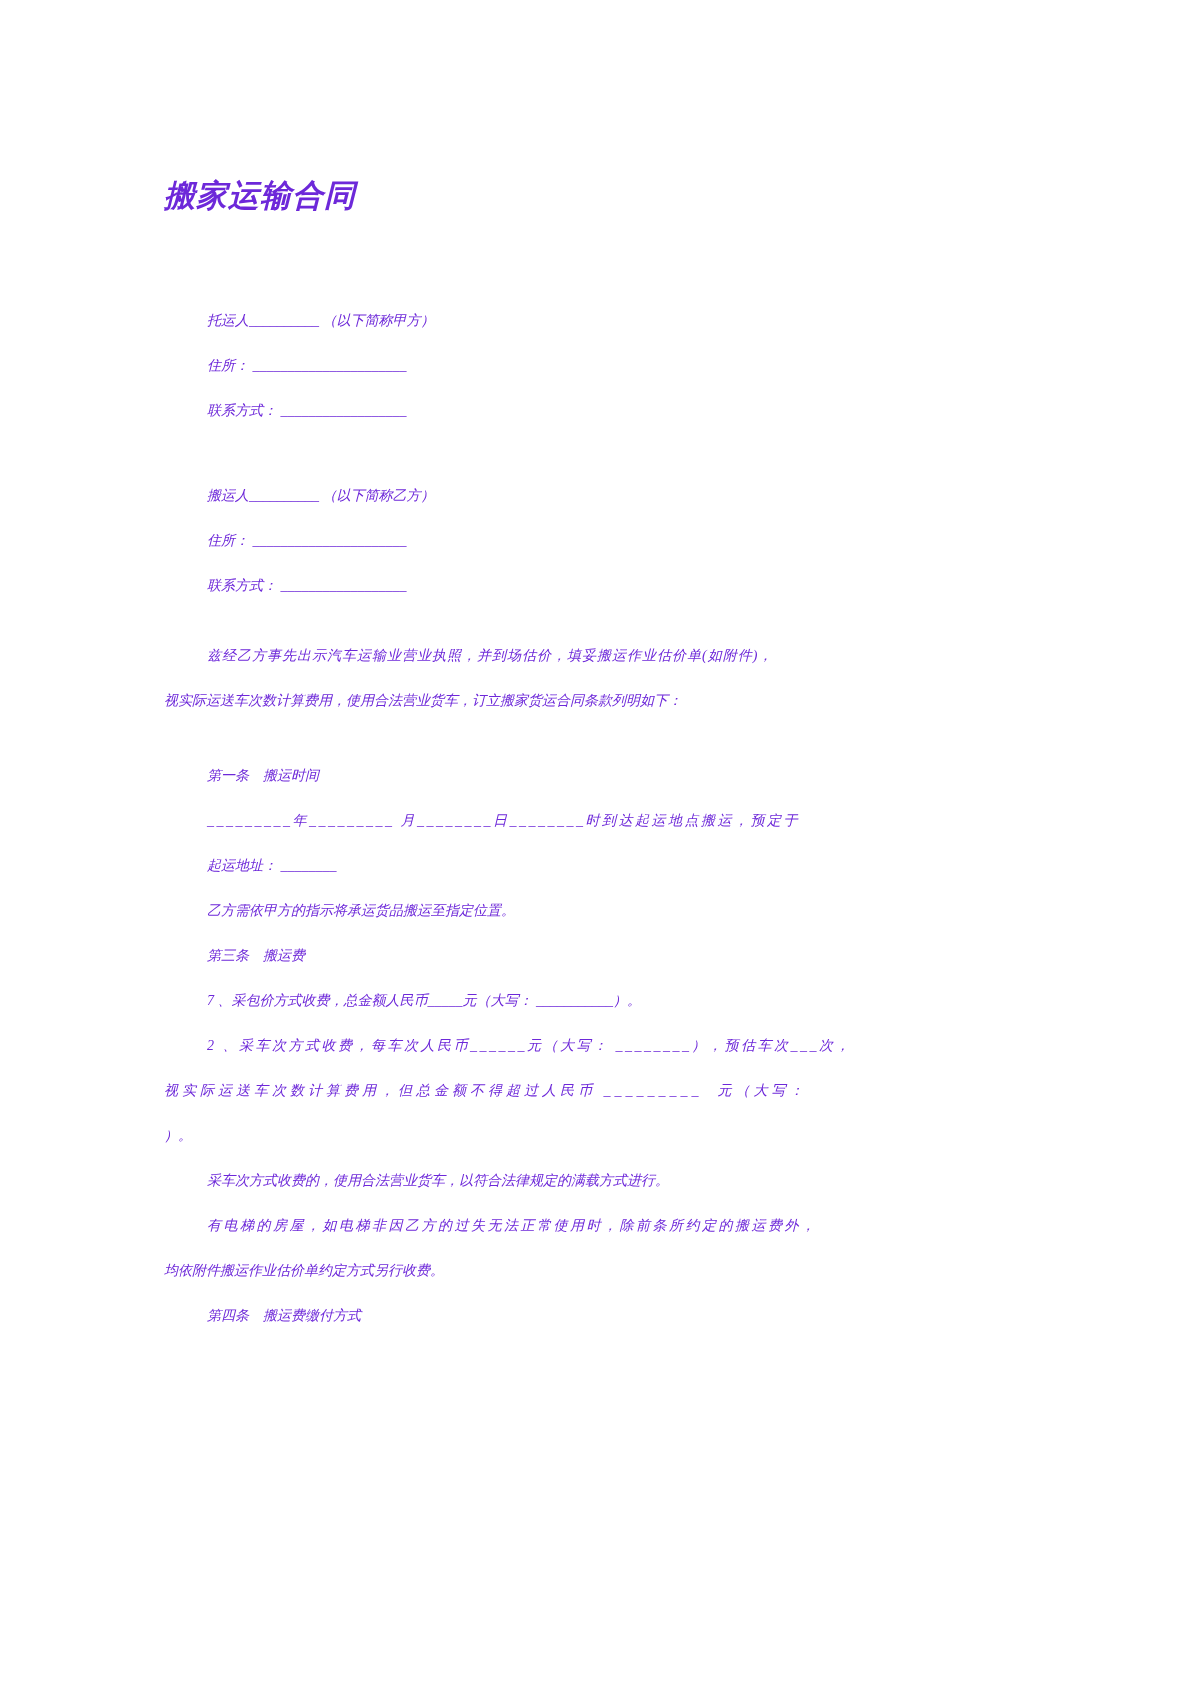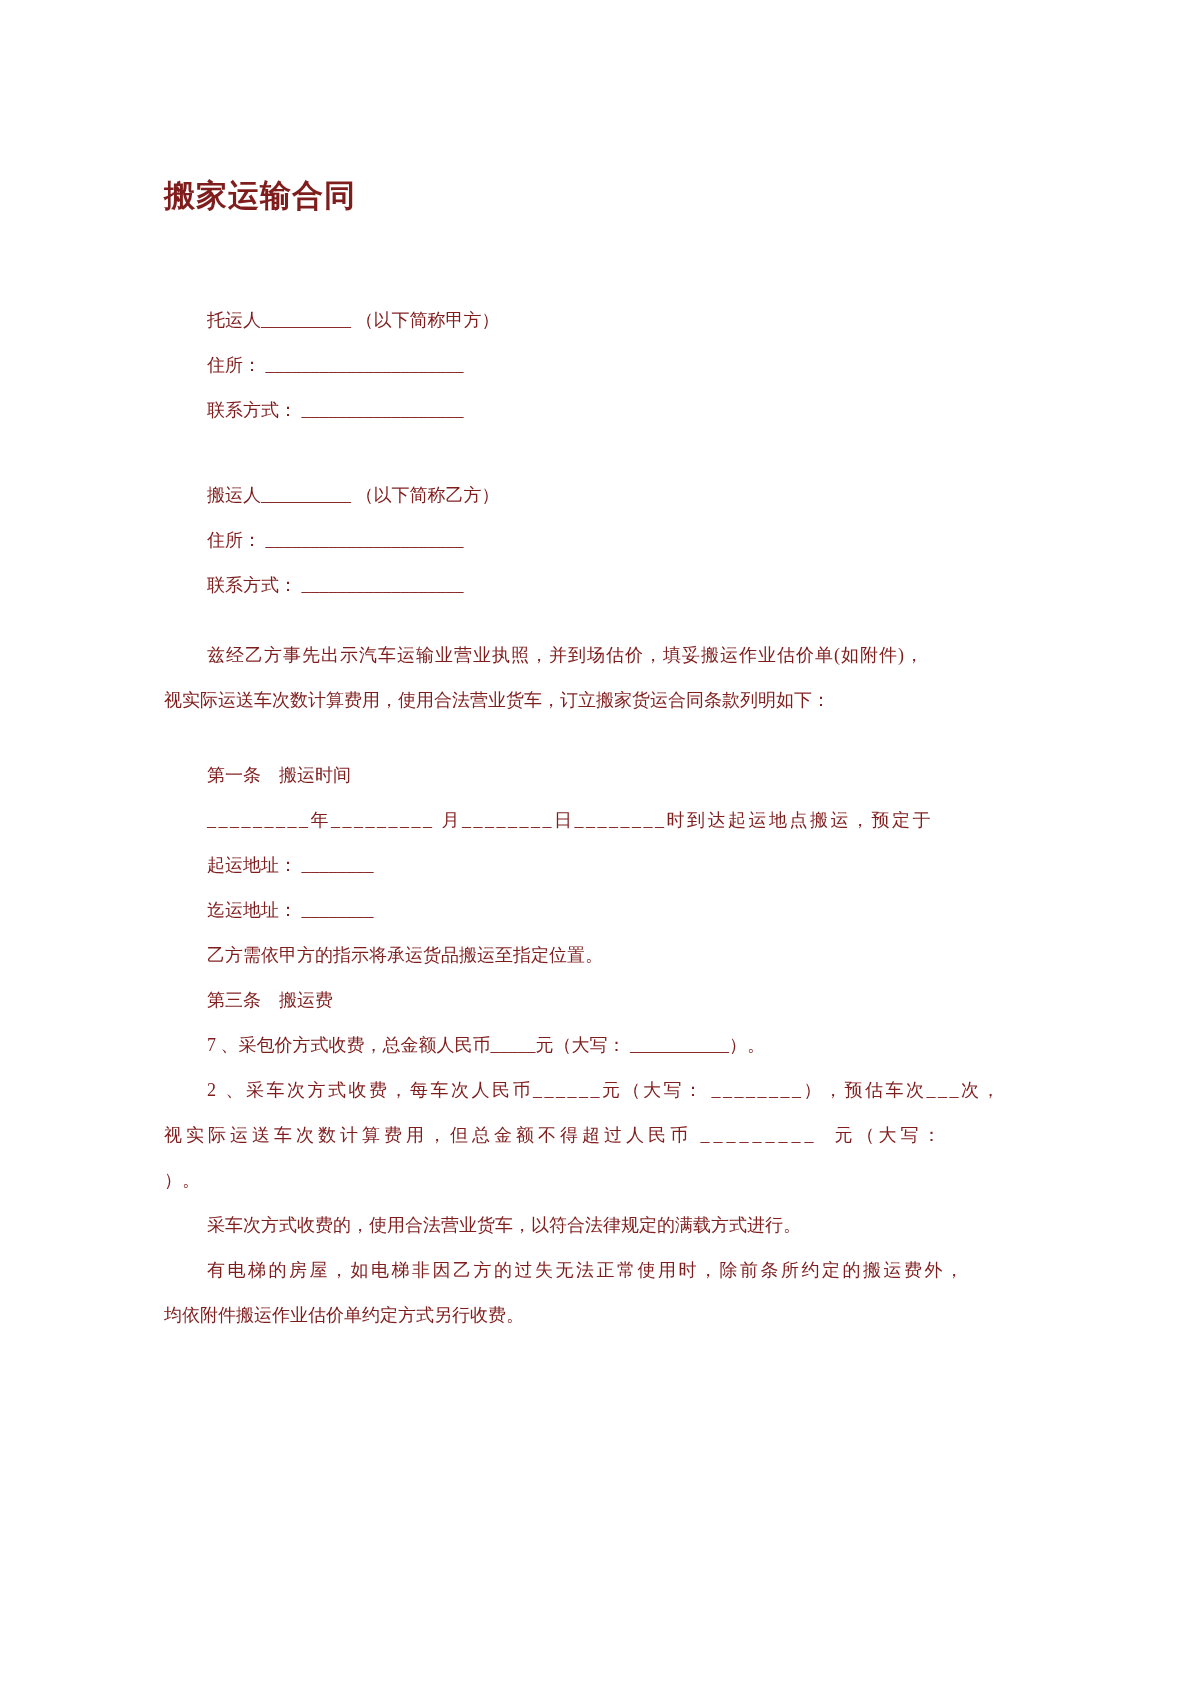--- a/index.html
+++ b/index.html
@@ -1,37 +1,38 @@
 <!DOCTYPE html>
 <html><head>
 <meta charset="utf-8">
 <style>
   html, body { margin: 0; padding: 0; background: #ffffff; }
   .page {
     position: relative;
     width: 1190px;
     height: 1683px;
     background: #ffffff;
-    color: #7f1d1d;
+    color: #6d28d9;
     font-family: "Liberation Serif", "DejaVu Serif", serif;
     overflow: hidden;
     margin: 0 auto;
+    font-style: italic;
   }
   .content { padding: 0 164px; }
   .doc-title {
     margin: 0;
     padding-top: 176px;
     font-family: "Liberation Sans", "DejaVu Sans", sans-serif;
     font-weight: 700;
     font-size: 31px;
     line-height: 40px;
     letter-spacing: 1px;
   }
   .ln {
-    font-size: 18px;
+    font-size: 14px;
     line-height: 45px;
     height: 45px;
     white-space: pre;
     overflow: hidden;
   }
   .ind { padding-left: 43px; }         
   .stretch-sm { letter-spacing: 1px; }  
   .stretch    { letter-spacing: 2.5px; }
   .stretch-lg { letter-spacing: 4px; }  
   .sp82 { height: 82px; }
@@ -63,27 +64,27 @@
 
     <div class="ln ind stretch-sm">兹经乙方事先出示汽车运输业营业执照，并到场估价，填妥搬运作业估价单(如附件)，</div>
     <div class="ln">视实际运送车次数计算费用，使用合法营业货车，订立搬家货运合同条款列明如下：</div>
 
     <div class="sp30"></div>
 
     <div class="ln ind">第一条　搬运时间</div>
     <div class="ln ind stretch">_________年_________ 月________日________时到达起运地点搬运，预定于</div>
 
     <div class="ln ind">起运地址： ________</div>
-    <div class="ln ind">迄运地址： ________</div>
     <div class="ln ind">乙方需依甲方的指示将承运货品搬运至指定位置。</div>
 
     <div class="ln ind">第三条　搬运费</div>
     <div class="ln ind">7 、采包价方式收费，总金额人民币_____元（大写： ___________）。</div>
     <div class="ln ind stretch">2 、采车次方式收费，每车次人民币______元（大写： ________），预估车次___次，</div>
     <div class="ln stretch-lg">视实际运送车次数计算费用，但总金额不得超过人民币 _________  元（大写：</div>
     <div class="ln">）。</div>
     <div class="ln ind">采车次方式收费的，使用合法营业货车，以符合法律规定的满载方式进行。</div>
     <div class="ln ind stretch">有电梯的房屋，如电梯非因乙方的过失无法正常使用时，除前条所约定的搬运费外，</div>
     <div class="ln">均依附件搬运作业估价单约定方式另行收费。</div>
 
+    <div class="ln ind">第四条　搬运费缴付方式</div>
 
   </div>
 </div>
 
 </body></html>

